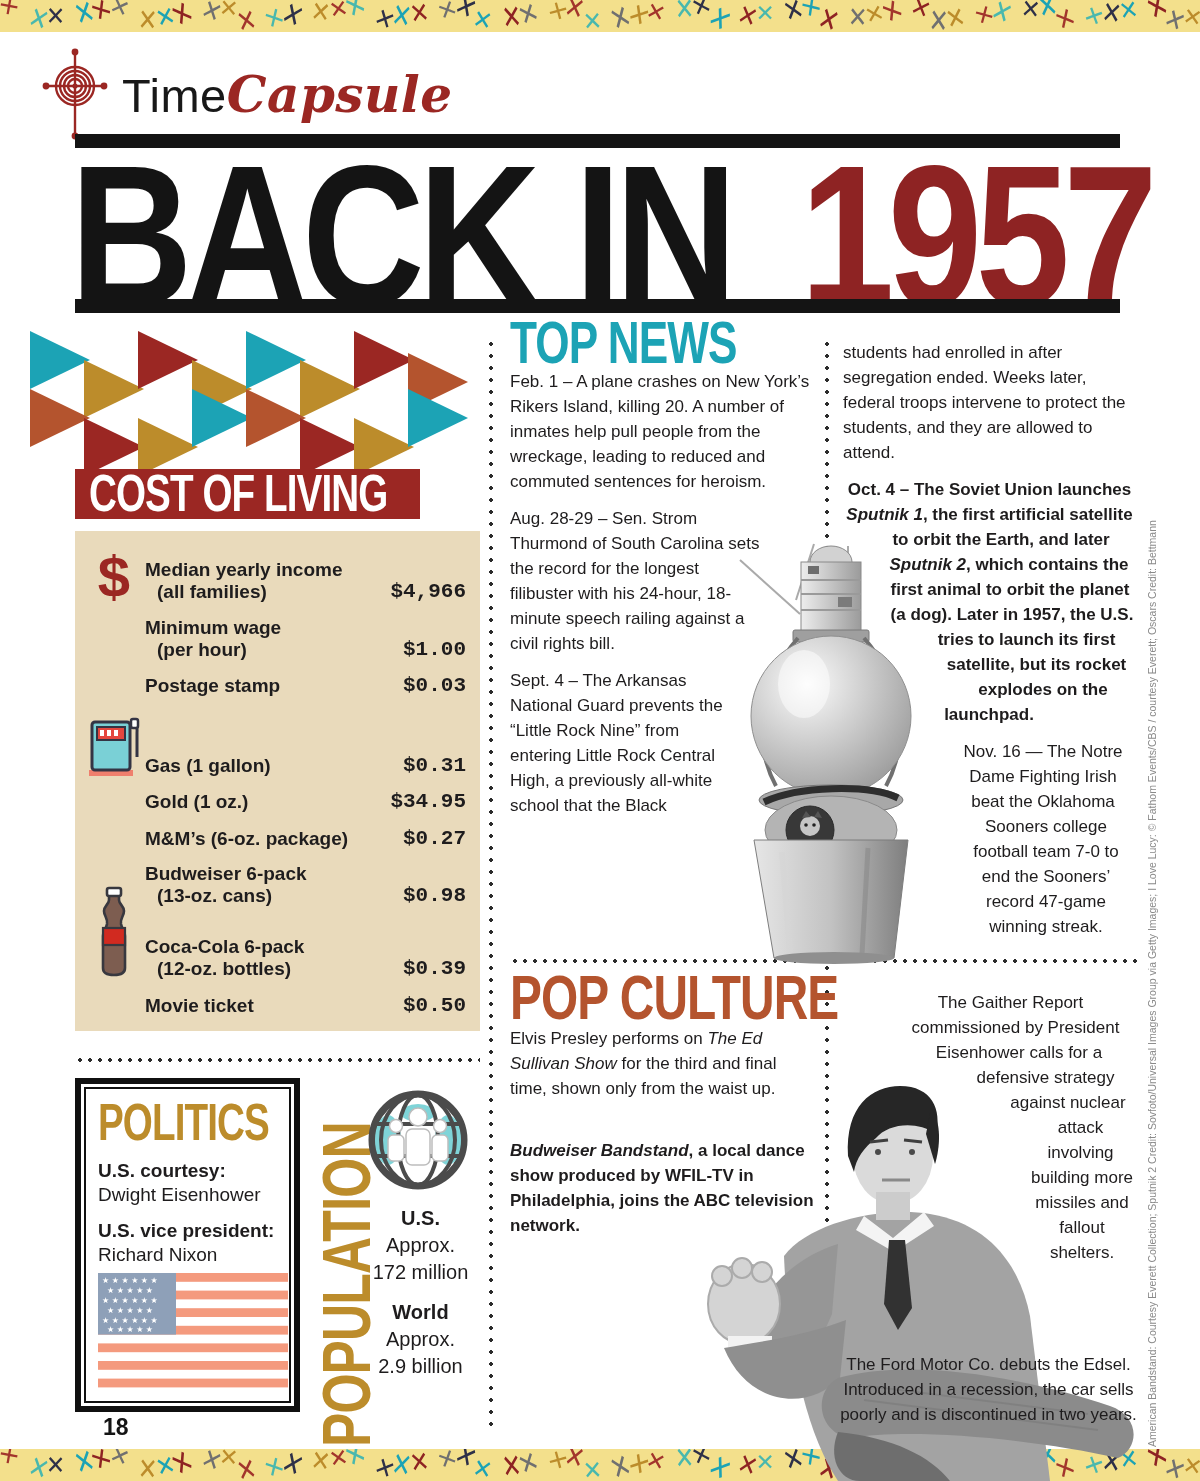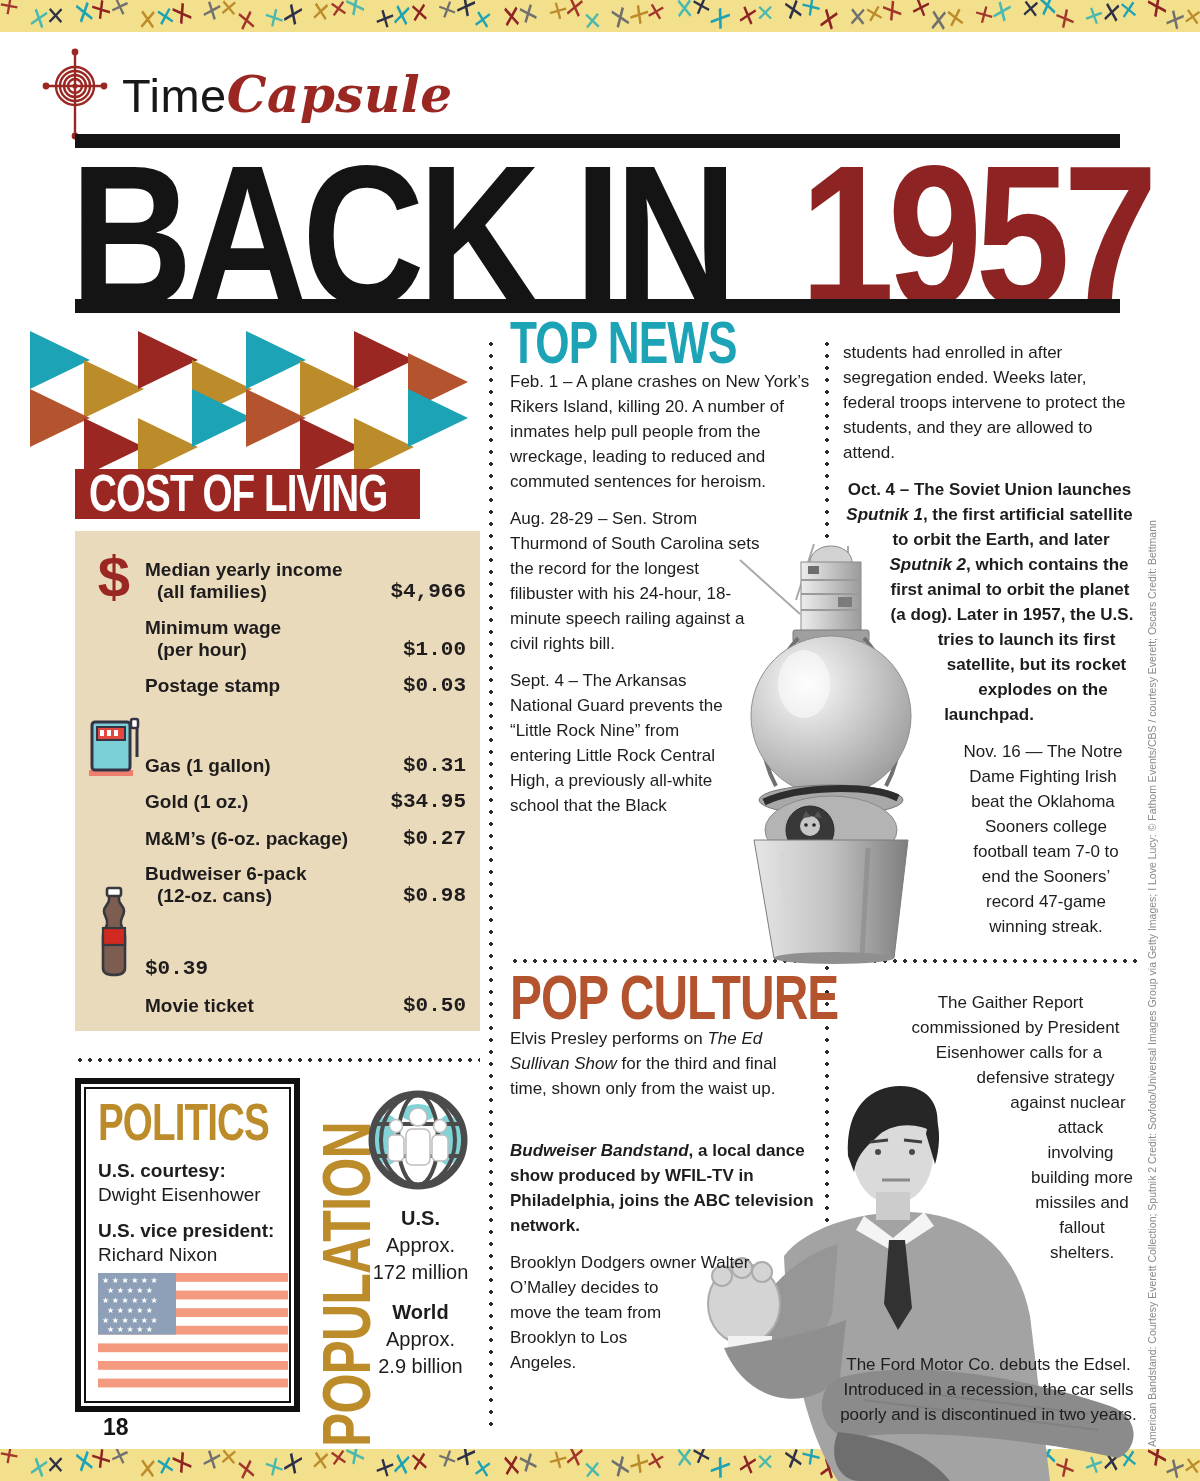--- a/index.html
+++ b/index.html
@@ -295,31 +295,32 @@
       <div class="cl-label"><span>Gold (1 oz.)</span></div>
       <div class="cl-value">$34.95</div>
     </div>
     <div class="cl-row">
       <div class="cl-icon"></div>
       <div class="cl-label"><span>M&amp;M’s (6-oz. package)</span></div>
       <div class="cl-value">$0.27</div>
     </div>
     <div class="cl-row">
       <div class="cl-icon"></div>
-      <div class="cl-label"><span>Budweiser 6-pack</span><span class="l2">(12-oz. cans)</span></div>
+      <div class="cl-label"><span>Budweiser 6-pack</span><span class="l2">(13-oz. cans)</span></div>
       <div class="cl-value">$0.98</div>
     </div>
     <div class="cl-row">
       <div class="cl-icon" style="margin-top:-34px;">
         <svg width="34" height="94" viewBox="0 0 34 94">
           <path d="M12,8 h10 v6 c0,4 5,6 5,11 c0,5 -4,7 -3,13 c1,5 4,7 4,12 v32 c0,5 -4,7 -11,7 c-7,0 -11,-2 -11,-7 v-32 c0,-5 3,-7 4,-12 c1,-6 -3,-8 -3,-13 c0,-5 5,-7 5,-11 Z" fill="#7d5d50" stroke="#38383f" stroke-width="2.6"></path>
           <rect x="10" y="2" width="14" height="8" rx="2" fill="#ffffff" stroke="#38383f" stroke-width="2.6"></rect>
           <rect x="6" y="42" width="22" height="17" fill="#d12a20" stroke="#38383f" stroke-width="2.2"></rect>
         </svg>
       </div>
+      <div class="cl-label"><span>Coca-Cola 6-pack</span><span class="l2">(12-oz. bottles)</span></div>
       <div class="cl-value">$0.39</div>
     </div>
     <div class="cl-row">
       <div class="cl-icon"></div>
       <div class="cl-label"><span>Movie ticket</span></div>
       <div class="cl-value">$0.50</div>
     </div>
   </div>
 
   <div id="topnews-col" class="newscol">
@@ -350,25 +351,20 @@
   </div>
 
   <div id="popculture-col" class="newscol">
     <div><span id="pc-title" class="display">POP CULTURE</span></div>
     <p class="news-p">
       <span class="spr" style="width:28px;height:100px;"></span>
       <span>Elvis Presley performs on </span><span class="it">The Ed Sullivan Show</span><span> for the third and final time, shown only from the waist up.</span>
     </p>
     <p class="news-p bd">
       <span class="it">Budweiser Bandstand</span><span>, a local dance show produced by WFIL-TV in Philadelphia, joins the ABC television network.</span>
-    </p>
-    <p class="news-p">
-      <span class="spr" style="width:35px;height:25px;"></span><span class="spr" style="width:125px;height:25px;"></span>
-      <span class="spr" style="width:140px;height:25px;"></span><span class="spr" style="width:152px;height:80px;"></span>
-      <span>Brooklyn Dodgers owner Walter O’Malley decides to move the team from Brooklyn to Los Angeles.</span>
     </p>
   </div>
 
   <div id="popculture-right" class="newscol">
     <p class="news-p ctr">
       <span class="spl" style="width:45px;height:25px;"></span><span class="spl" style="width:55px;height:25px;"></span>
       <span class="spl" style="width:62px;height:25px;"></span><span class="spl" style="width:115px;height:25px;"></span>
       <span class="spl" style="width:160px;height:25px;"></span><span class="spl" style="width:185px;height:50px;"></span>
       <span class="spl" style="width:175px;height:50px;"></span><span class="spl" style="width:188px;height:50px;"></span>
       <span class="spl" style="width:200px;height:75px;"></span>

